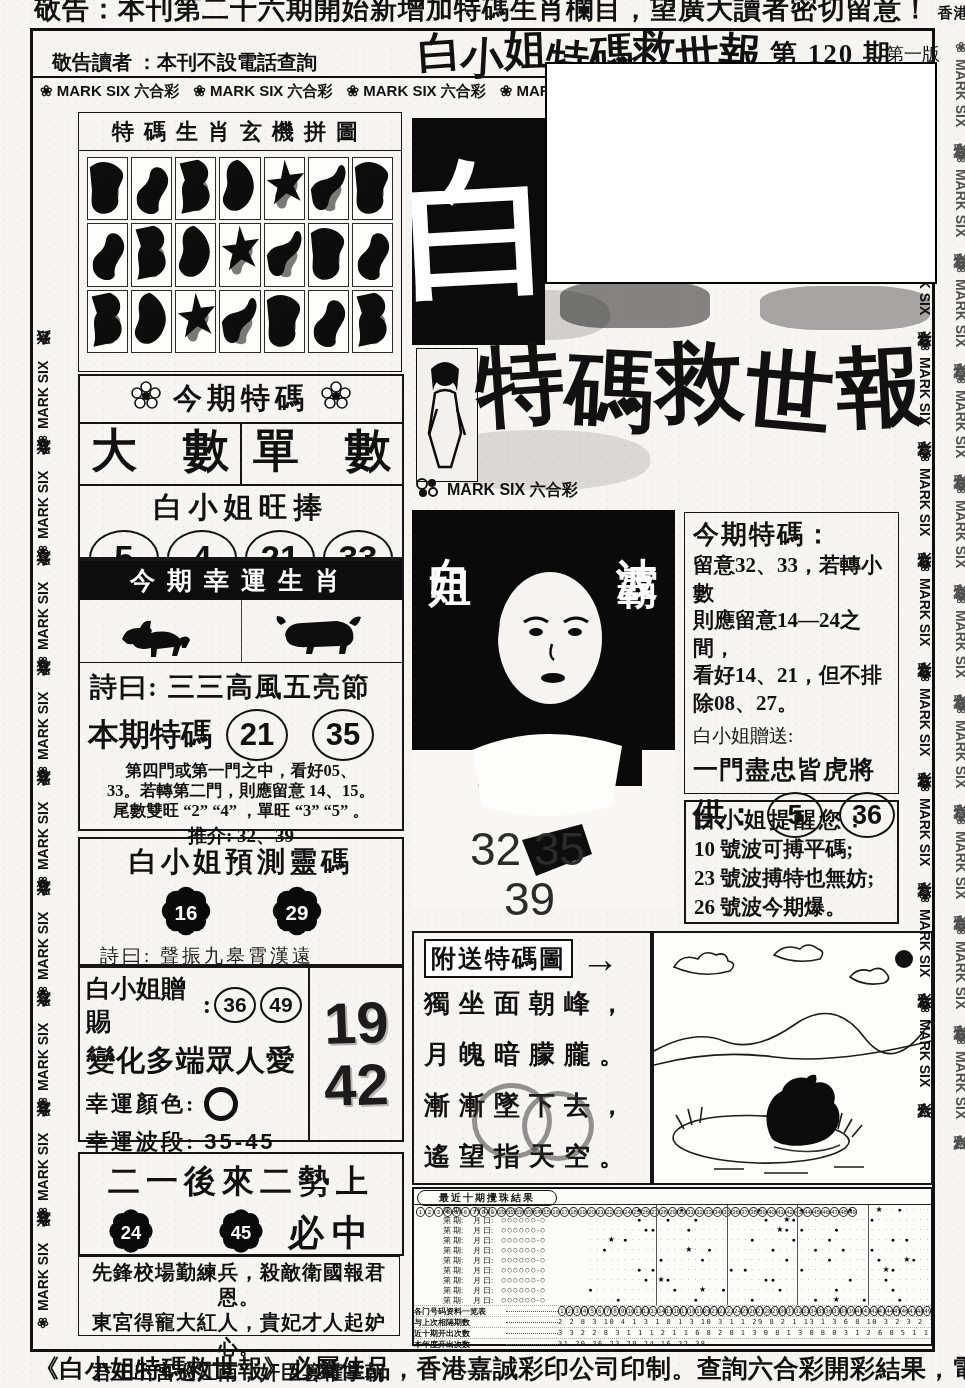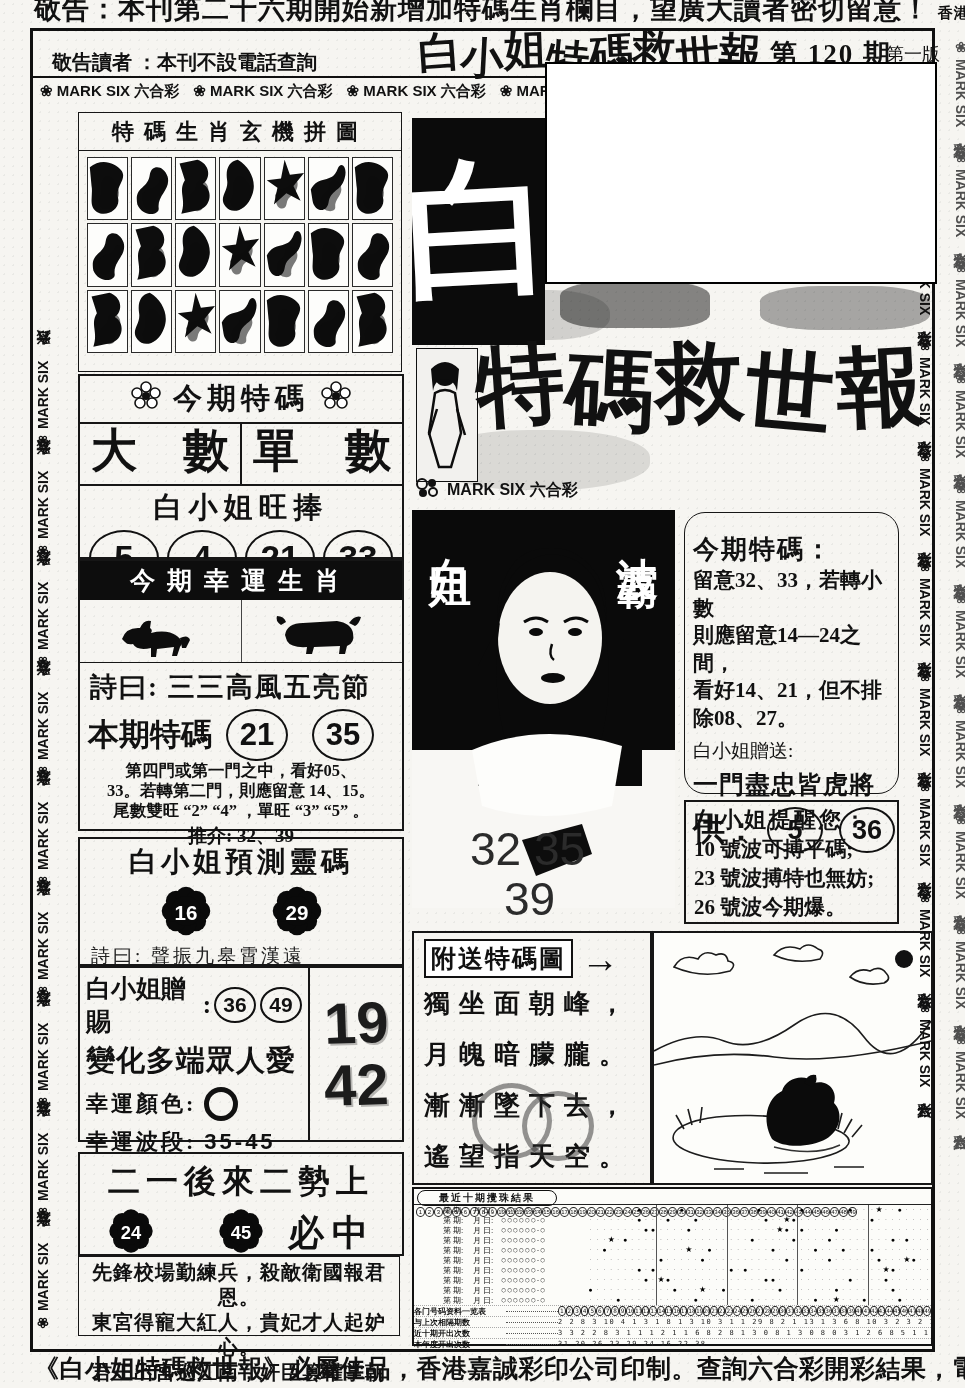--- a/index.html
+++ b/index.html
@@ -45,21 +45,21 @@
   .z-animals{display:flex;height:62px;border-bottom:1.5px solid #161616;}
   .z-animals>div{flex:1;display:flex;align-items:center;justify-content:center;}
   .z-animals>div:first-child{border-right:1px solid #444;}
   .z-poem{font-size:27px;font-weight:bold;padding:6px 4px 0 10px;letter-spacing:2px;}
   .z-code{display:flex;align-items:center;gap:14px;padding:4px 0 0 8px;font-size:31px;font-weight:bold;}
   .z-body{font-size:16.5px;line-height:20px;text-align:center;font-weight:bold;}
   .z-reco{font-size:19px;text-align:center;font-weight:bold;margin-top:2px;}
   .predict-box{left:78px;top:837px;width:322px;height:125px;}
   .pd-title{font-size:28px;font-weight:bold;text-align:center;letter-spacing:4px;margin-top:4px;}
   .pd-badges{display:flex;justify-content:space-around;padding:0 50px;margin-top:2px;}
-  .pd-poem{font-size:19px;padding-left:11px;letter-spacing:3px;color:#222;}
+  .pd-poem{font-size:19px;padding-left:20px;letter-spacing:3px;color:#222;}
   .gift-box{left:78px;top:966px;width:322px;height:172px;display:flex;}
   .gift-left{flex:1;padding:4px 6px;border-right:2px solid #161616;}
   .gift-right{width:92px;display:flex;flex-direction:column;align-items:center;justify-content:center;gap:4px;}
   .g-row1{display:flex;align-items:center;gap:3px;font-size:25px;font-weight:900;}
   .g-line{font-size:29px;font-weight:900;letter-spacing:1px;margin-top:3px;}
   .g-row{font-size:22px;font-weight:bold;margin-top:6px;letter-spacing:3px;display:flex;align-items:center;gap:8px;}
   .ring{display:inline-block;width:24px;height:24px;border:5px solid #111;border-radius:50%;}
   .big-num{font-size:58px;font-weight:900;font-family:"Liberation Sans",sans-serif;line-height:58px;color:#1c1c1c;transform:rotate(-2deg);text-shadow:2px 2px 0 rgba(0,0,0,.25);}
   .momentum-box{left:78px;top:1152px;width:322px;height:100px;}
   .m-title{font-size:32px;font-weight:bold;text-align:center;letter-spacing:6px;margin-top:6px;}
@@ -85,21 +85,21 @@
   .mast-logo{position:absolute;left:415px;top:477px;z-index:3;font-size:16px;font-weight:bold;font-family:"Liberation Sans",sans-serif;display:flex;align-items:center;gap:6px;}
   
   .photo-box{position:absolute;left:412px;top:510px;width:263px;height:398px;z-index:2;background:#fff;}
   .photo-box svg{position:absolute;left:0;top:0;}
   .v-label{position:absolute;writing-mode:vertical-rl;color:#fff;font-size:42px;font-weight:bold;top:14px;letter-spacing:10px;z-index:3;}
   .v-label.left{left:10px;}
   .v-label.right{right:10px;}
   .ph-nums1{position:absolute;left:58px;top:312px;font-size:46px;color:#2b2b2b;font-family:"Liberation Sans",sans-serif;z-index:3;}
   .ph-nums2{position:absolute;left:92px;top:362px;font-size:46px;color:#2b2b2b;font-family:"Liberation Sans",sans-serif;z-index:3;}
   
-  .tips-box{left:684px;top:512px;width:215px;height:282px;border-width:1.5px;padding:19px 8px;box-sizing:border-box;border-radius:21px;}
+  .tips-box{left:684px;top:512px;width:215px;height:282px;border-width:1.5px;padding:4px 8px;box-sizing:border-box;}
   .t-title{font-size:26px;font-weight:900;letter-spacing:2px;}
   .t-body .line{font-size:21px;line-height:27.5px;font-weight:bold;}
   .t-gift-label{font-size:19px;margin-top:6px;}
   .t-gift-line{font-size:25px;font-weight:900;margin-top:4px;letter-spacing:1px;}
   .t-supply{display:flex;align-items:center;gap:10px;margin-top:6px;font-size:32px;font-weight:bold;}
   .reminder-box{left:684px;top:800px;width:215px;height:124px;padding:3px 8px;box-sizing:border-box;}
   .r-title{font-size:22px;font-weight:bold;letter-spacing:3px;}
   .reminder-box .line{font-size:21px;line-height:29px;font-weight:bold;}
   
   .bonus-box{left:412px;top:931px;width:240px;height:254px;box-sizing:border-box;padding:6px 10px;}

